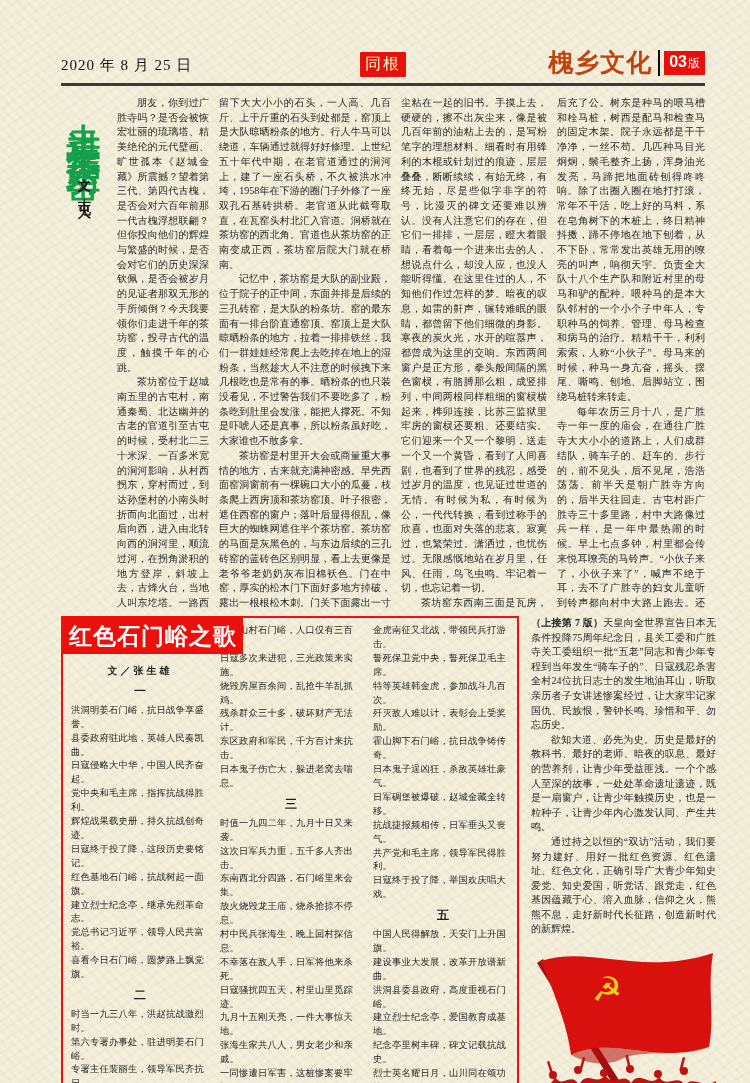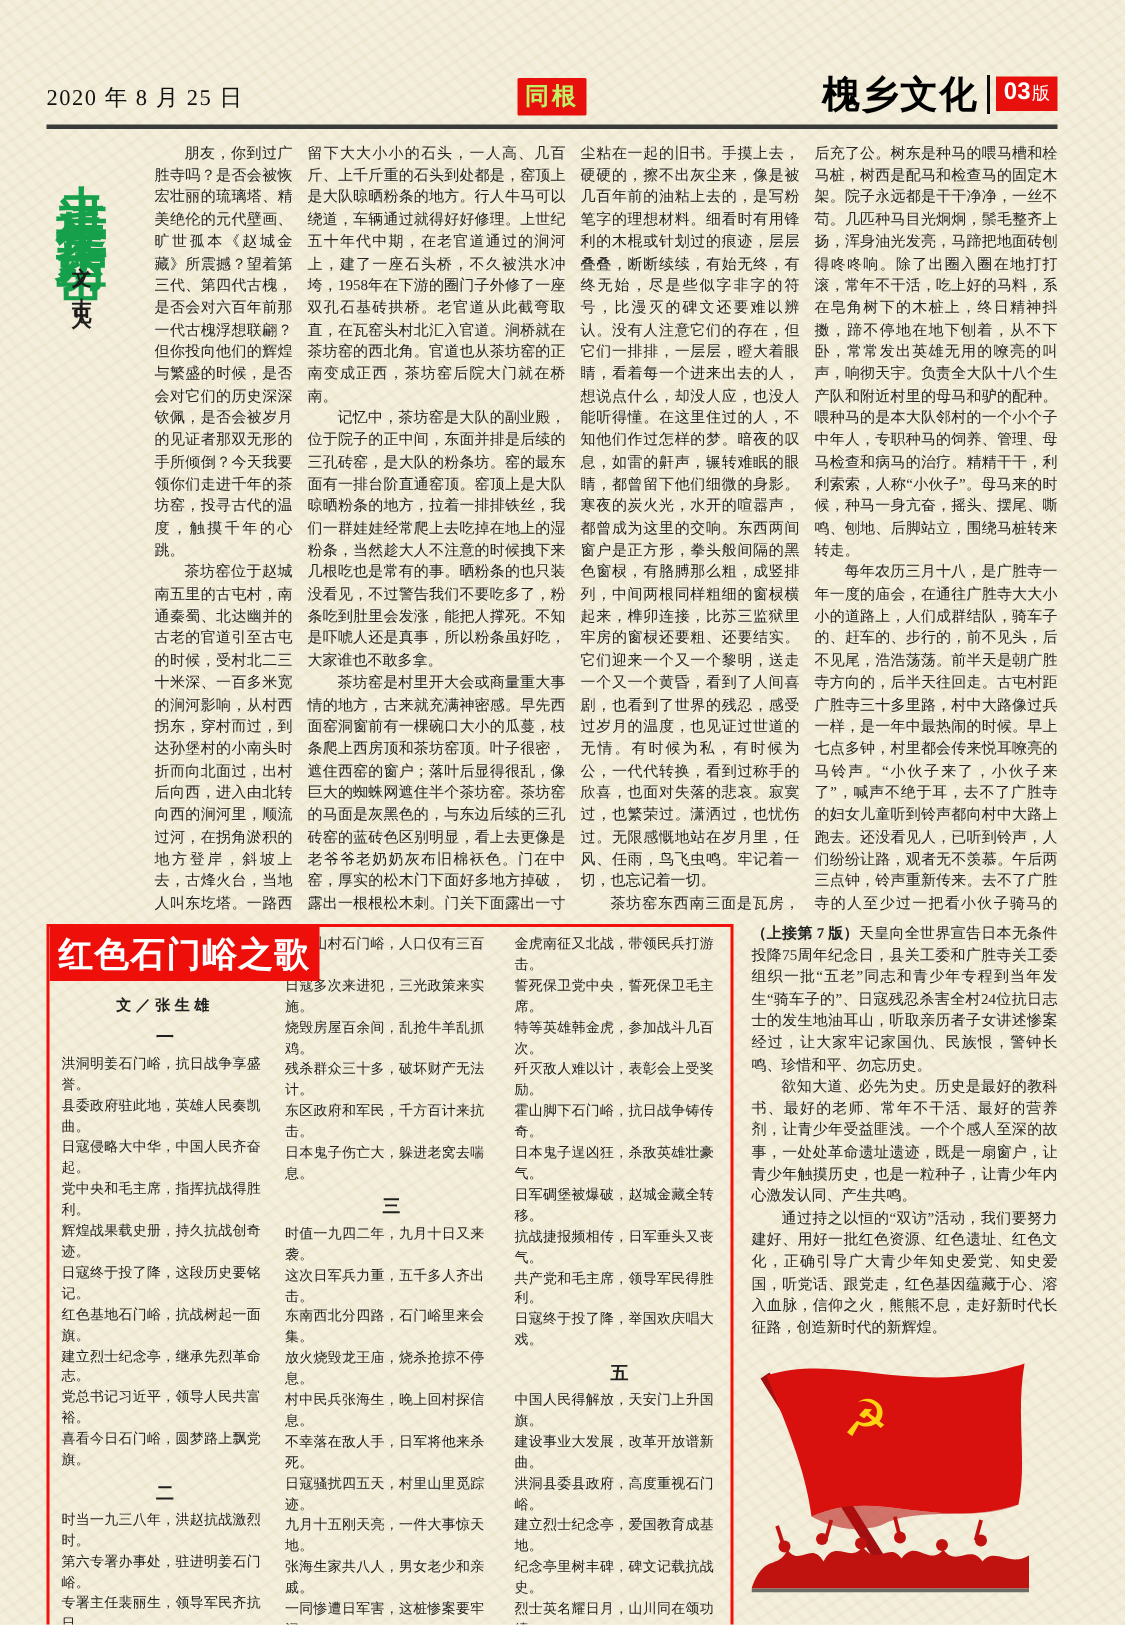--- a/index.html
+++ b/index.html
@@ -5,47 +5,47 @@
   * { margin:0; padding:0; box-sizing:border-box; }
   html,body { width:750px; height:1083px; }
   body {
     font-family:"Liberation Serif","DejaVu Serif",serif;
     background:
       repeating-linear-gradient(47deg, rgba(190,170,120,.06) 0 3px, rgba(255,255,255,0) 3px 7px),
       repeating-linear-gradient(-33deg, rgba(160,140,90,.05) 0 2px, rgba(255,255,255,0) 2px 9px),
       #f4efdc;
     color:#262624; overflow:hidden;
   }
-  .page { width:750px; height:1083px; padding:30px 45px 0 31px; position:relative; }
+  .page { width:750px; height:1083px; padding:30px 45px 0 61px; position:relative; }
 
   
   .masthead { position:relative; height:56px; border-bottom:3px solid #3a3a3a; }
   .date { position:absolute; left:0; bottom:8px; font-size:15px; letter-spacing:1px; color:#111; }
   .logo { position:absolute; left:50%; transform:translateX(-50%); bottom:6px;
-          background:#e8100c; color:#bef264; font-weight:bold; font-size:16px;
+          background:#e8100c; color:#fef9c3; font-weight:normal; font-size:16px;
           padding:2px 5px; letter-spacing:2px; border-radius:1px;
           font-family:"Liberation Sans","DejaVu Sans",sans-serif; }
   .sect-wrap { position:absolute; right:0; bottom:4px; display:flex; align-items:center; }
   .sect-title { font-family:"Liberation Sans","DejaVu Sans",sans-serif; font-weight:bold;
-                font-size:25px; color:#000000; letter-spacing:1px; }
+                font-size:25px; color:#c2410c; letter-spacing:1px; }
   .sect-div { width:2px; height:26px; background:#0d0d0d; margin:0 4px 0 6px; }
   .page-badge { background:#e8100c; color:#fff; padding:2px 5px 3px; display:flex; align-items:baseline; }
   .page-badge .num { font-size:16px; font-weight:bold; font-family:"Liberation Sans","DejaVu Sans",sans-serif; }
   .page-badge .ban { font-size:12px; margin-left:1px; }
 
   
   .art1 { display:flex; gap:10px; margin-top:10px; height:512px; overflow:hidden; }
   .t-col { flex:0 0 46px; display:flex; flex-direction:column; align-items:center; }
   .v-title { writing-mode:vertical-rl; text-orientation:upright;
              font-family:"Liberation Sans","DejaVu Sans",sans-serif;
              font-weight:bold; font-size:34px; color:#16a04c; letter-spacing:7px; line-height:46px; }
   .v-byline { writing-mode:vertical-rl; text-orientation:upright; margin-top:22px;
               font-size:13px; font-weight:bold; color:#1c1c1c; letter-spacing:4px; }
   .col { font-size:10px; line-height:14.7px; text-align:justify; text-justify:inter-character; }
-  .c1 { flex:0 0 92px;margin-left:16px; } .c2 { flex:0 0 172px; } .c3 { flex:0 0 146px; } .c4 { flex:1; }
+  .c1 { flex:0 0 92px; } .c2 { flex:0 0 172px; } .c3 { flex:0 0 146px; } .c4 { flex:1; }
   .col p.ind { text-indent:2em; }
   .col p.cont { text-indent:0; }
 
   
   .bottom { display:flex; gap:12px; margin-top:8px; }
   .redbox { flex:0 0 458px; border:2px solid #f2100c; position:relative;
             padding:40px 8px 8px 8px; display:flex; gap:11px; height:522px; overflow:hidden; }
   .redbox .p-title { position:absolute; top:0; left:0; width:180px; height:36px;
             background:#ee0f0b; color:#fff; font-weight:bold; font-size:23px;
             font-family:"Liberation Sans","DejaVu Sans",sans-serif;
@@ -198,21 +198,21 @@
 花木茂盛迎朝阳，大道广通千万里。
 产业兴旺五谷丰，乡村振兴宜人居。
 坚定信念跟党走，建设更美石门峪。
 爱国主义好基地，世世代代受教育。
 初心使命永不忘，大笔书写新史诗。</div>
       </div>
     </div>
 
     <div class="contcol">
       <p class="lead"><b>（上接第 7 版）</b><span>天皇向全世界宣告日本无条件投降75周年纪念日，县关工委和广胜寺关工委组织一批“五老”同志和青少年专程到当年发生“骑车子的”、日寇残忍杀害全村24位抗日志士的发生地油耳山，听取亲历者子女讲述惨案经过，让大家牢记家国仇、民族恨，警钟长鸣、珍惜和平、勿忘历史。</span></p>
-      <p>欲知大道、必先为史。历史是最好的教科书、最好的老师、常年不干活、最好的营养剂，让青少年受益匪浅。一个个感人至深的故事，一处处革命遗址遗迹，既是一扇窗户，让青少年触摸历史，也是一粒种子，让青少年内心激发认同、产生共鸣。</p>
+      <p>欲知大道、必先为史。历史是最好的教科书、最好的老师、暗夜的叹息、最好的营养剂，让青少年受益匪浅。一个个感人至深的故事，一处处革命遗址遗迹，既是一扇窗户，让青少年触摸历史，也是一粒种子，让青少年内心激发认同、产生共鸣。</p>
       <p>通过持之以恒的“双访”活动，我们要努力建好、用好一批红色资源、红色遗址、红色文化，正确引导广大青少年知史爱党、知史爱国，听党话、跟党走，红色基因蕴藏于心、溶入血脉，信仰之火，熊熊不息，走好新时代长征路，创造新时代的新辉煌。</p>
 
       <svg class="flagart" width="185" height="168" viewBox="0 0 185 168">
 
         <polygon points="6,20 12,16 96,150 90,154" fill="#a01010"></polygon>
 
         <path d="M10,18 C 60,2 110,34 182,10 C 176,46 184,74 178,104 C 120,122 84,92 40,112 C 36,80 22,48 10,18 Z" fill="#d8100e"></path>
         <path d="M40,112 C 84,92 120,122 178,104 C 150,116 112,104 86,118 C 66,124 52,118 40,112 Z" fill="#b60d0c" opacity="0.55"></path>
 
         <text x="76" y="58" font-size="34" fill="#ffd314" text-anchor="middle">☭</text>

